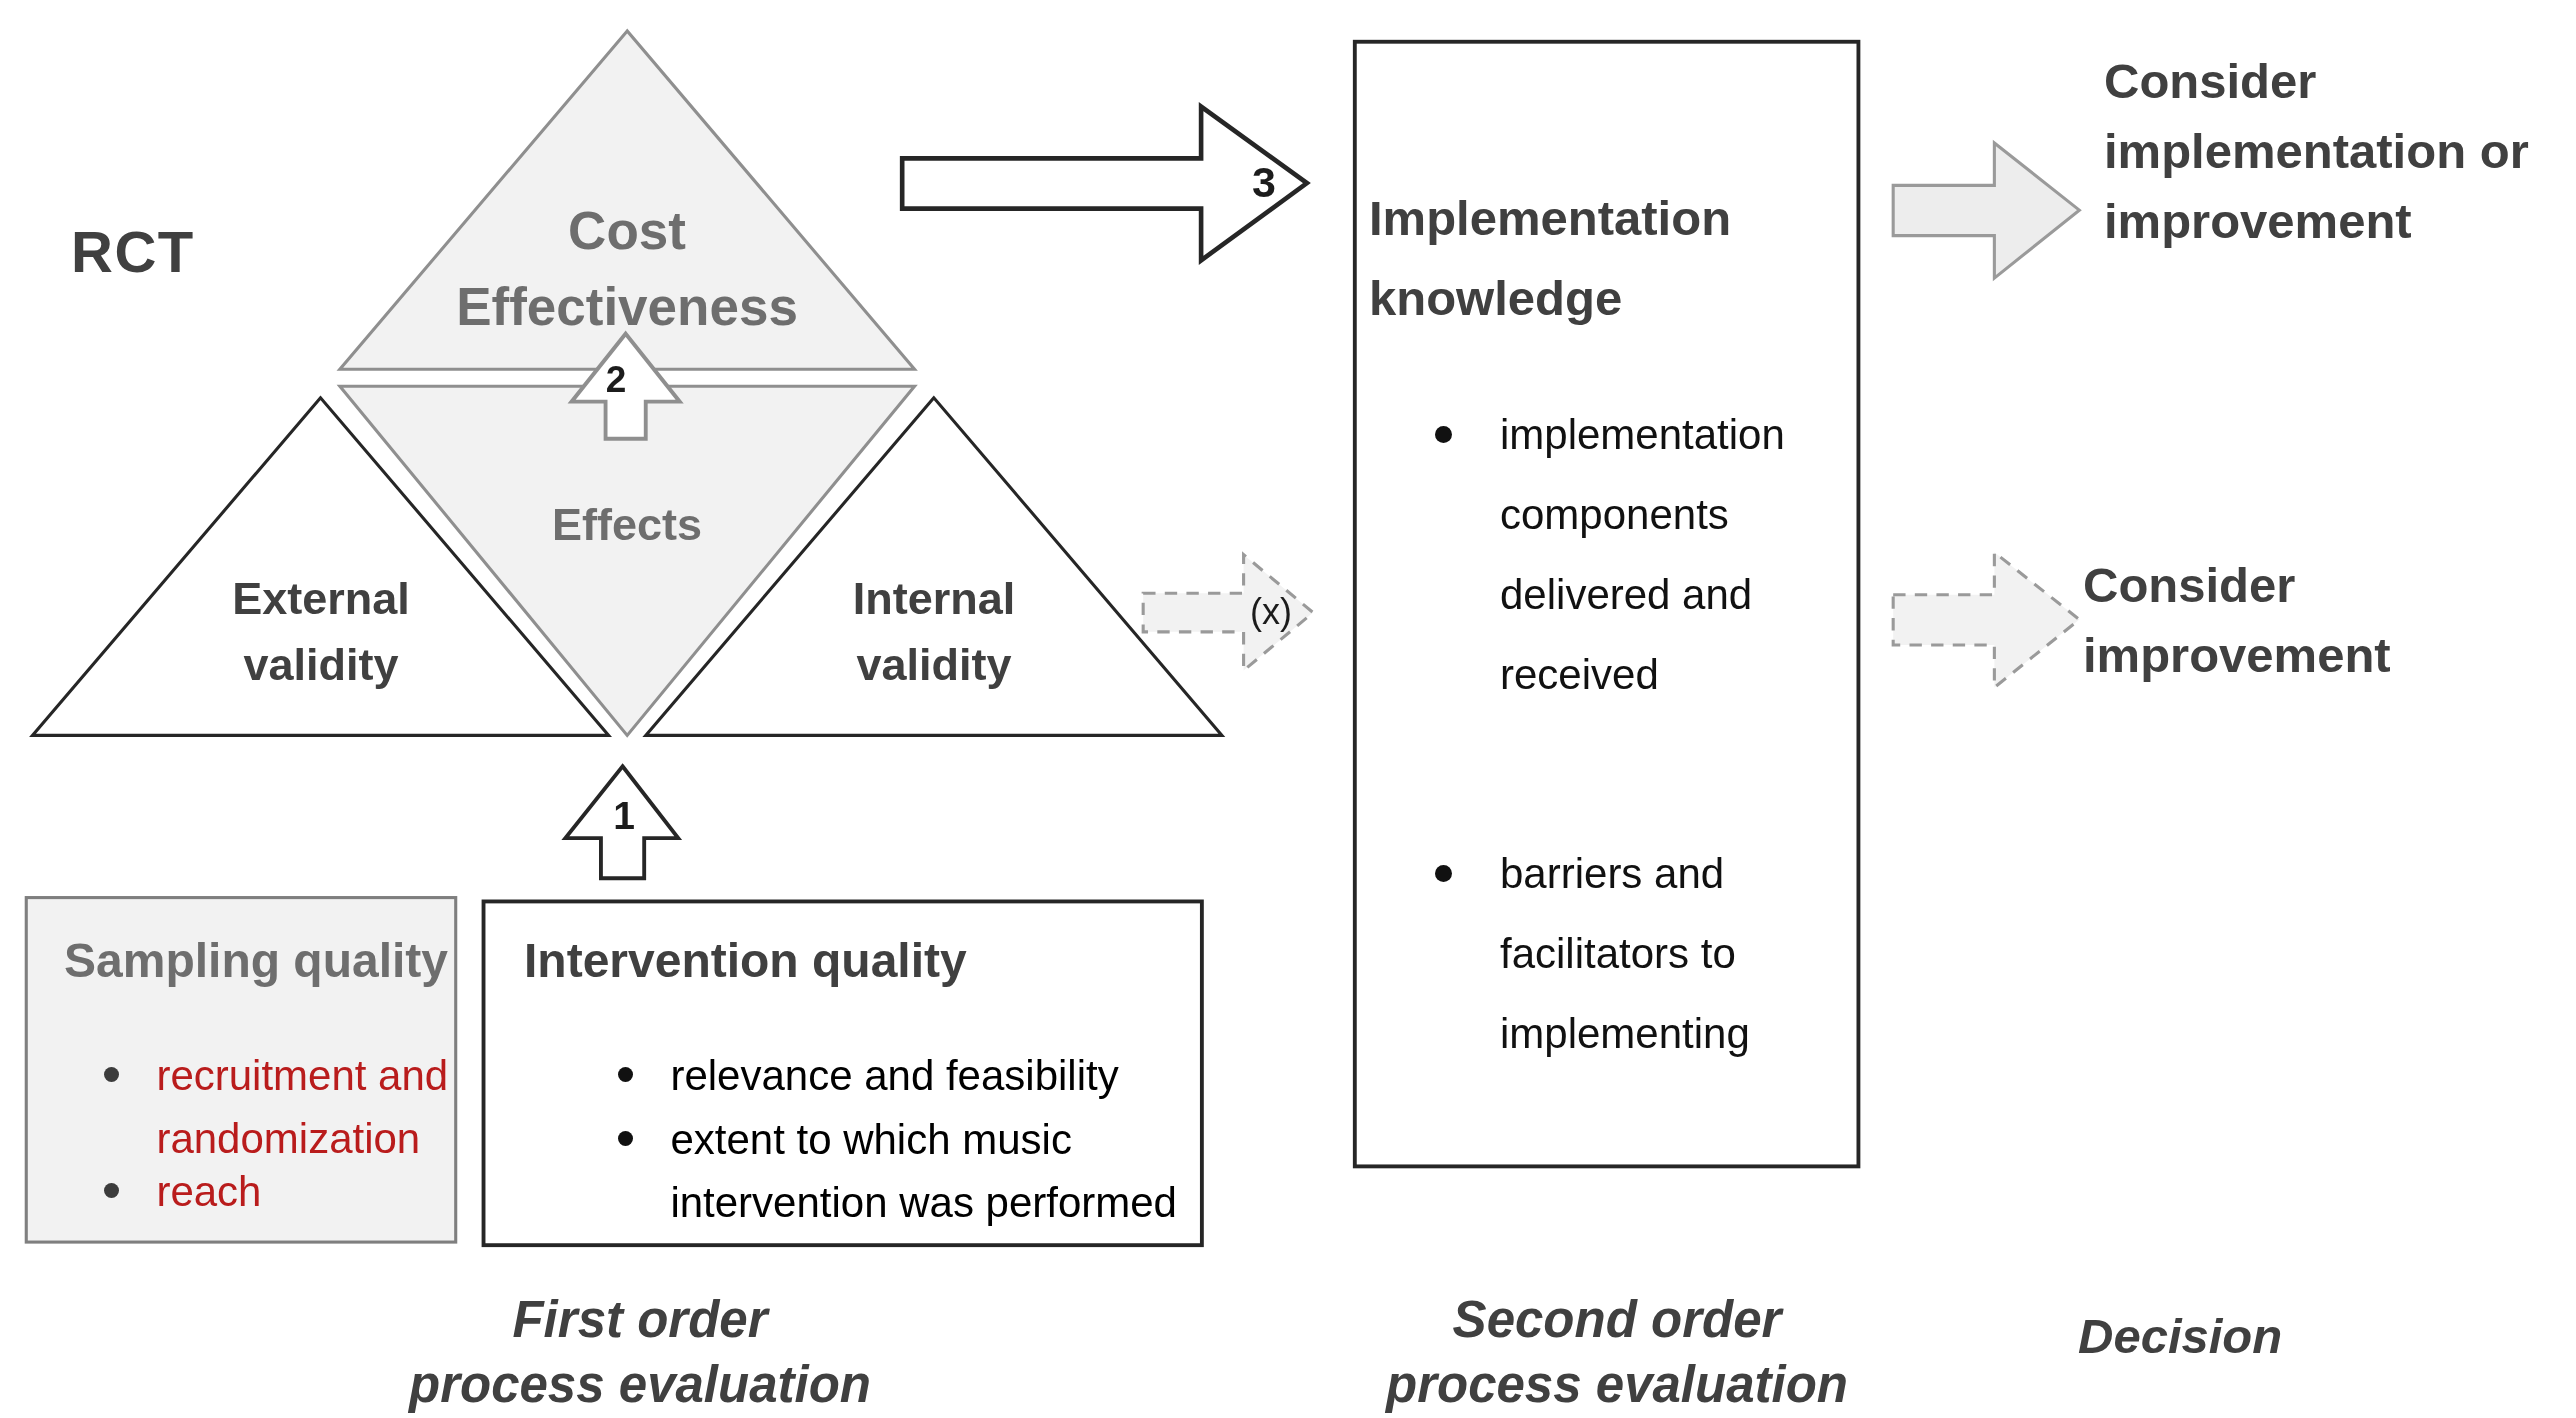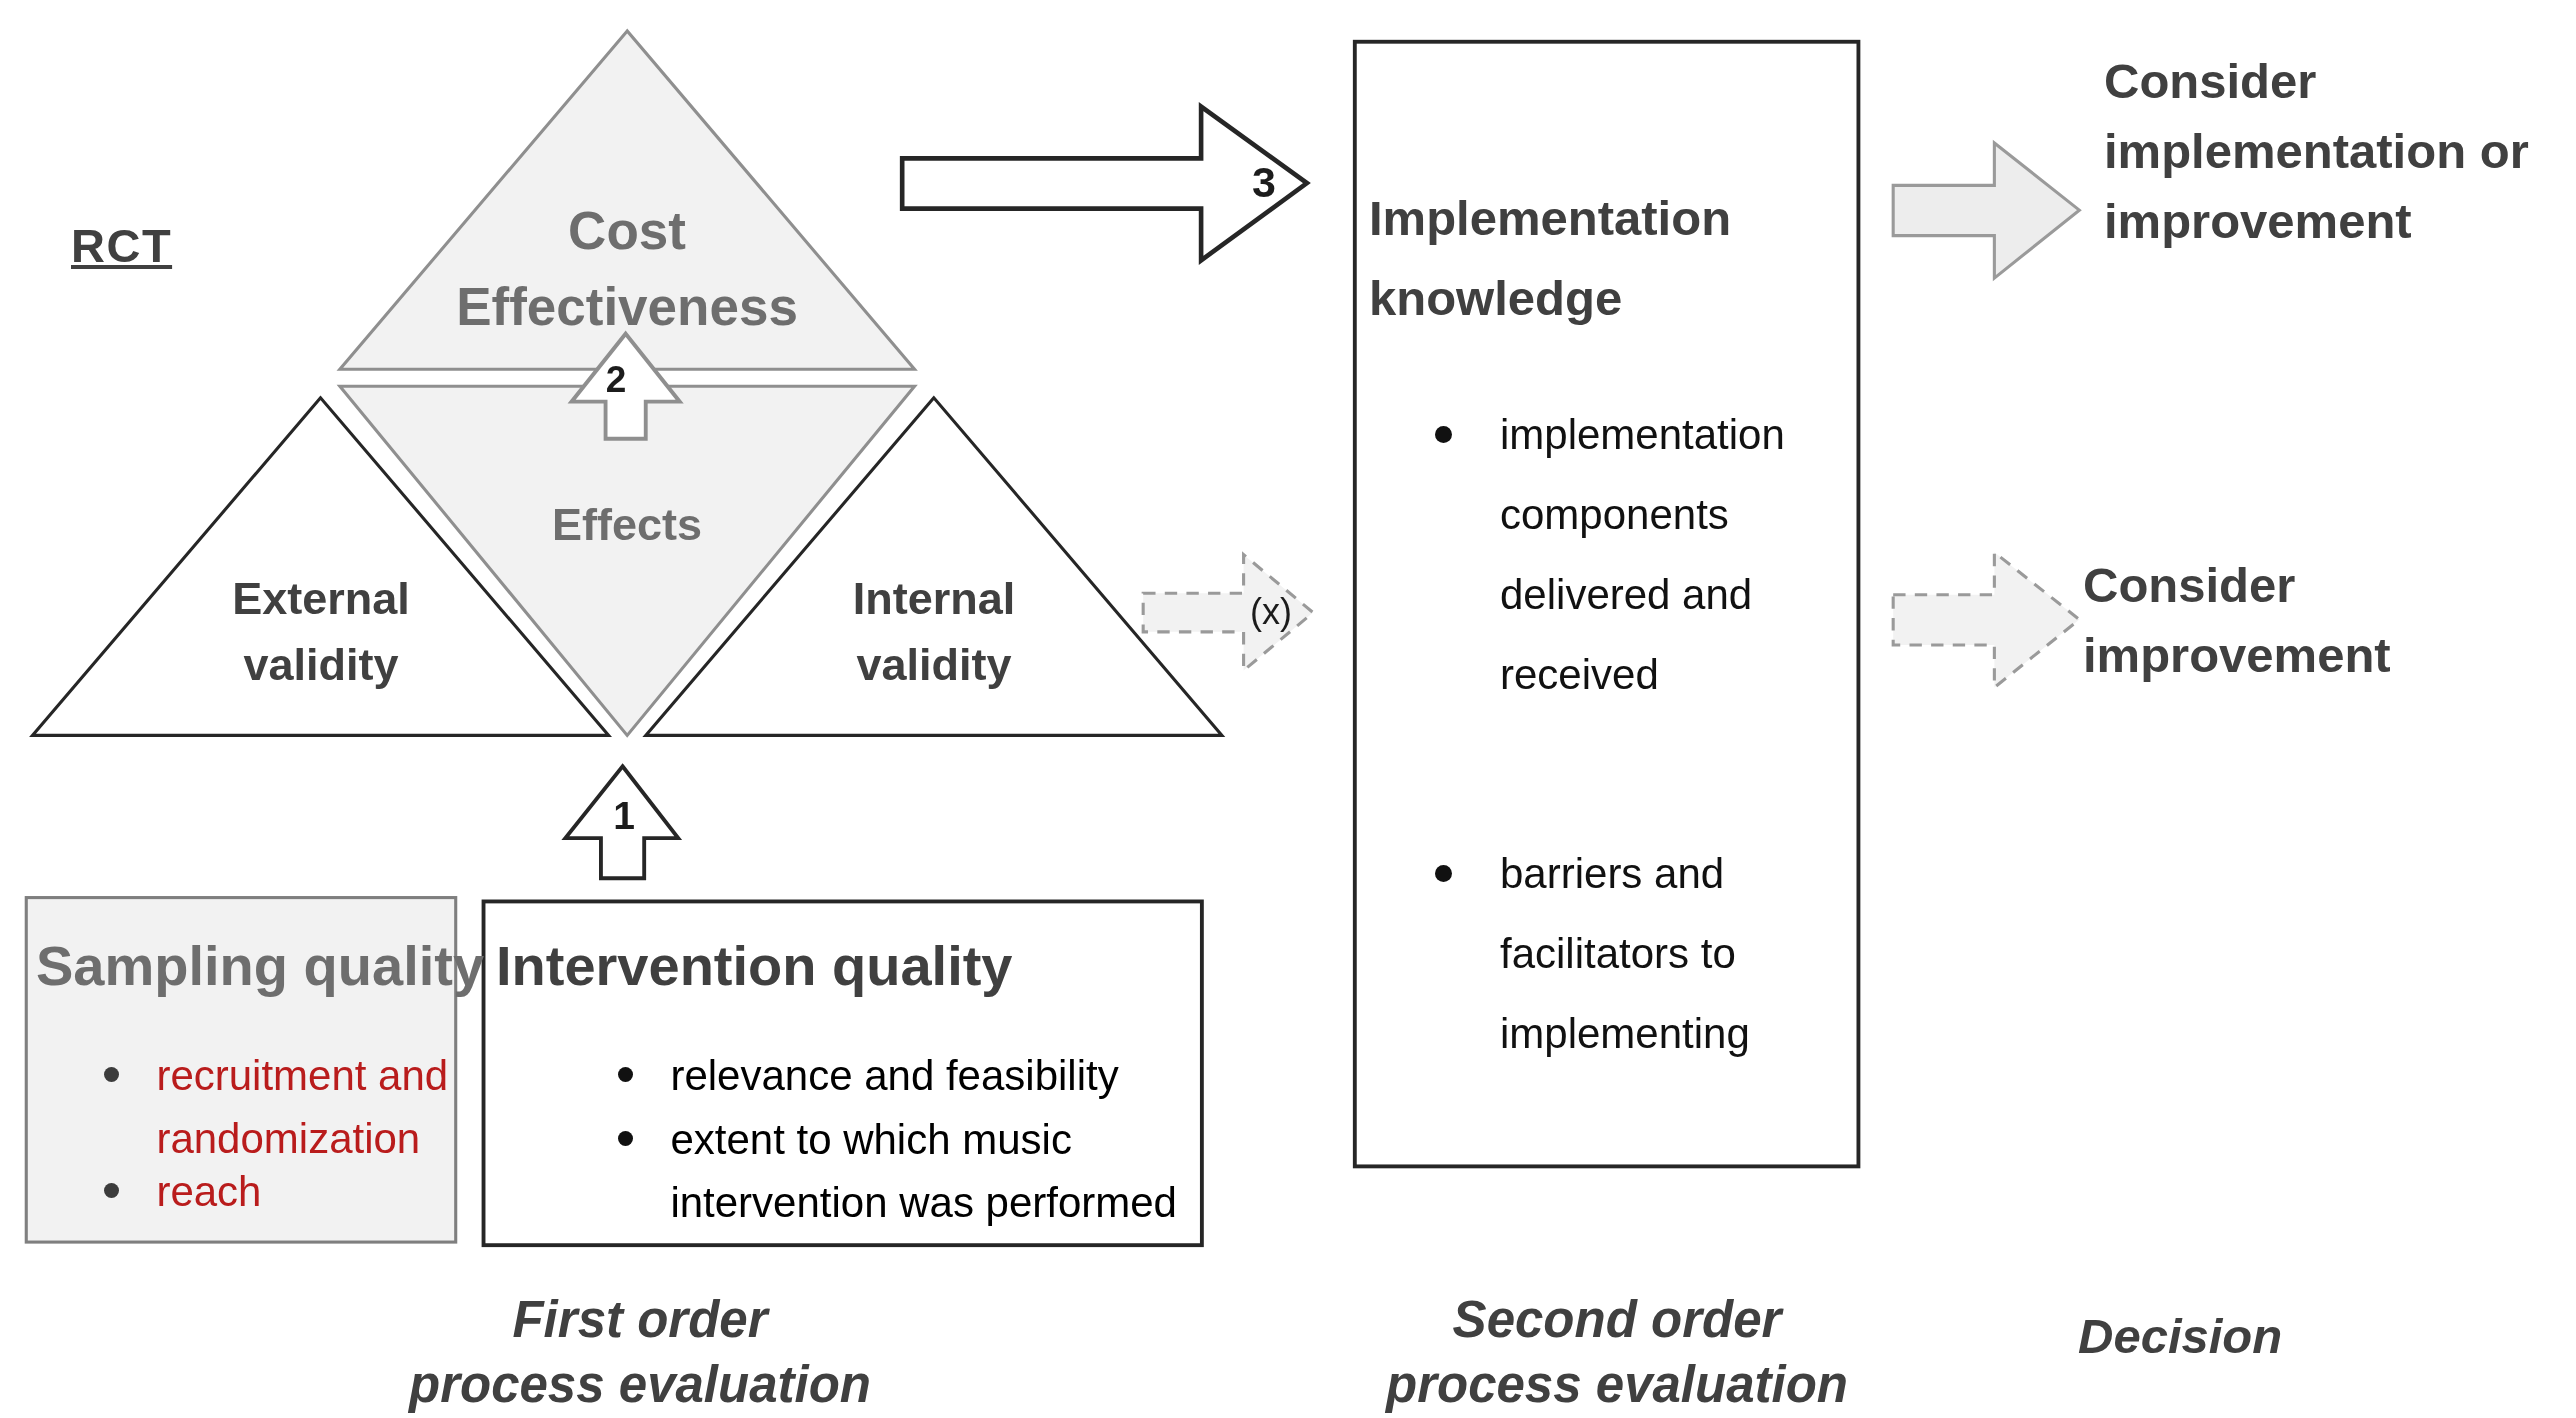--- a/index.html
+++ b/index.html
@@ -11,26 +11,26 @@
     overflow:hidden;
   }
   .canvas svg{position:absolute;left:0;top:0;}
   .txt{position:absolute;white-space:nowrap;color:#404040;}
   .center{transform:translate(-50%,-50%);text-align:center;}
   .bold{font-weight:bold;}
   .ital{font-style:italic;}
   .graytxt{color:#6e6e6e;}
   .line{display:block;}
 
-  .rct{font-size:47px;font-weight:bold;letter-spacing:1.5px;text-decoration:underline;}
+  .rct{font-size:58px;font-weight:bold;letter-spacing:1.5px;}
   .tri-label{font-size:45px;font-weight:bold;line-height:66px;}
   .ce-label{font-size:53px;font-weight:bold;line-height:76px;}
   .num{font-weight:bold;color:#1c1c1c;}
 
-  .box-title{font-size:56px;font-weight:bold;}
+  .box-title{font-size:48px;font-weight:bold;margin-left:28px;}
   .bullet-row{position:absolute;display:flex;align-items:flex-start;}
   .dot{width:17px;height:17px;border-radius:50%;background:#111;flex:0 0 auto;}
   .bullet-text{font-weight:normal;}
 
   .impl-bullets .dot{margin-top:31px;margin-right:48px;}
   .impl-bullets .bullet-text{font-size:42px;line-height:80px;color:#111;}
 
   .small-bullets .dot{width:15.4px;height:15.4px;margin-top:23px;margin-right:37px;}
   .small-bullets .bullet-text{font-size:42px;line-height:63px;}
   .gray-bullets .bullet-text{color:#b91c1c;}

